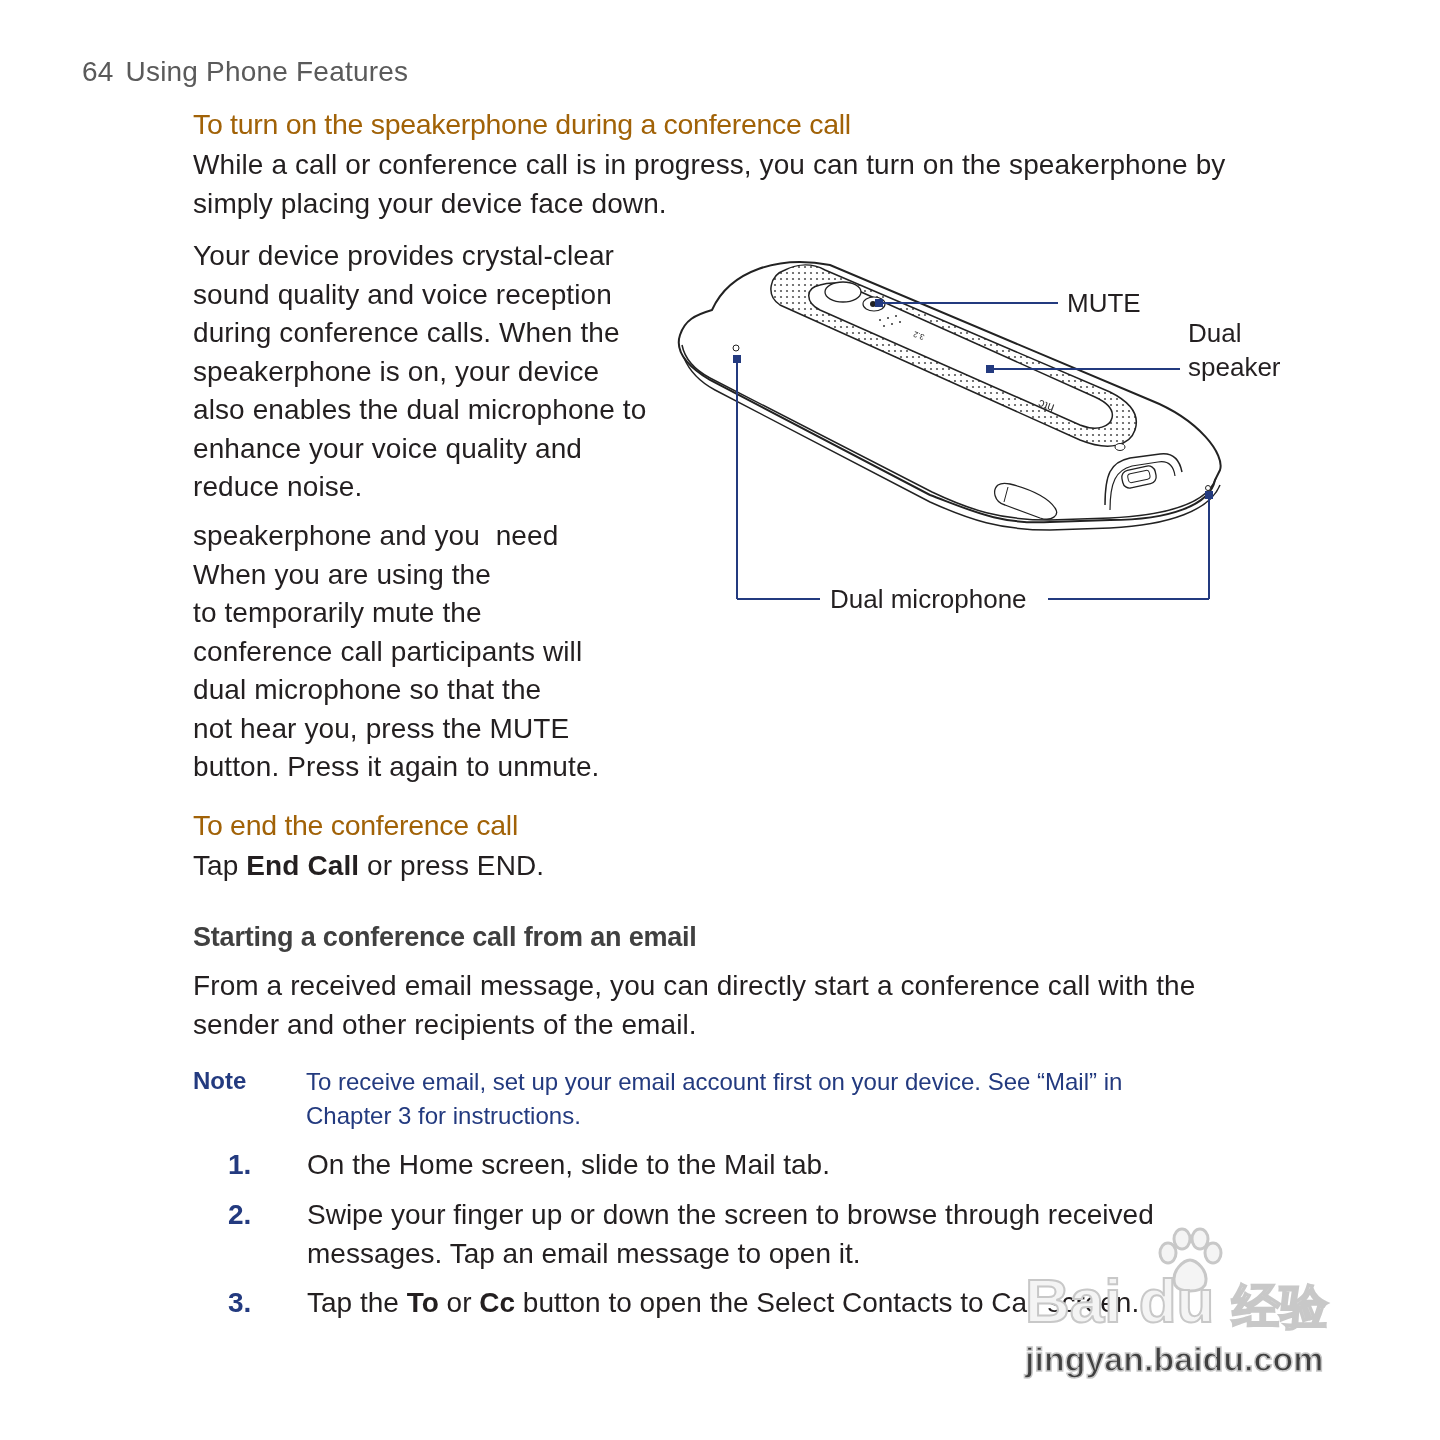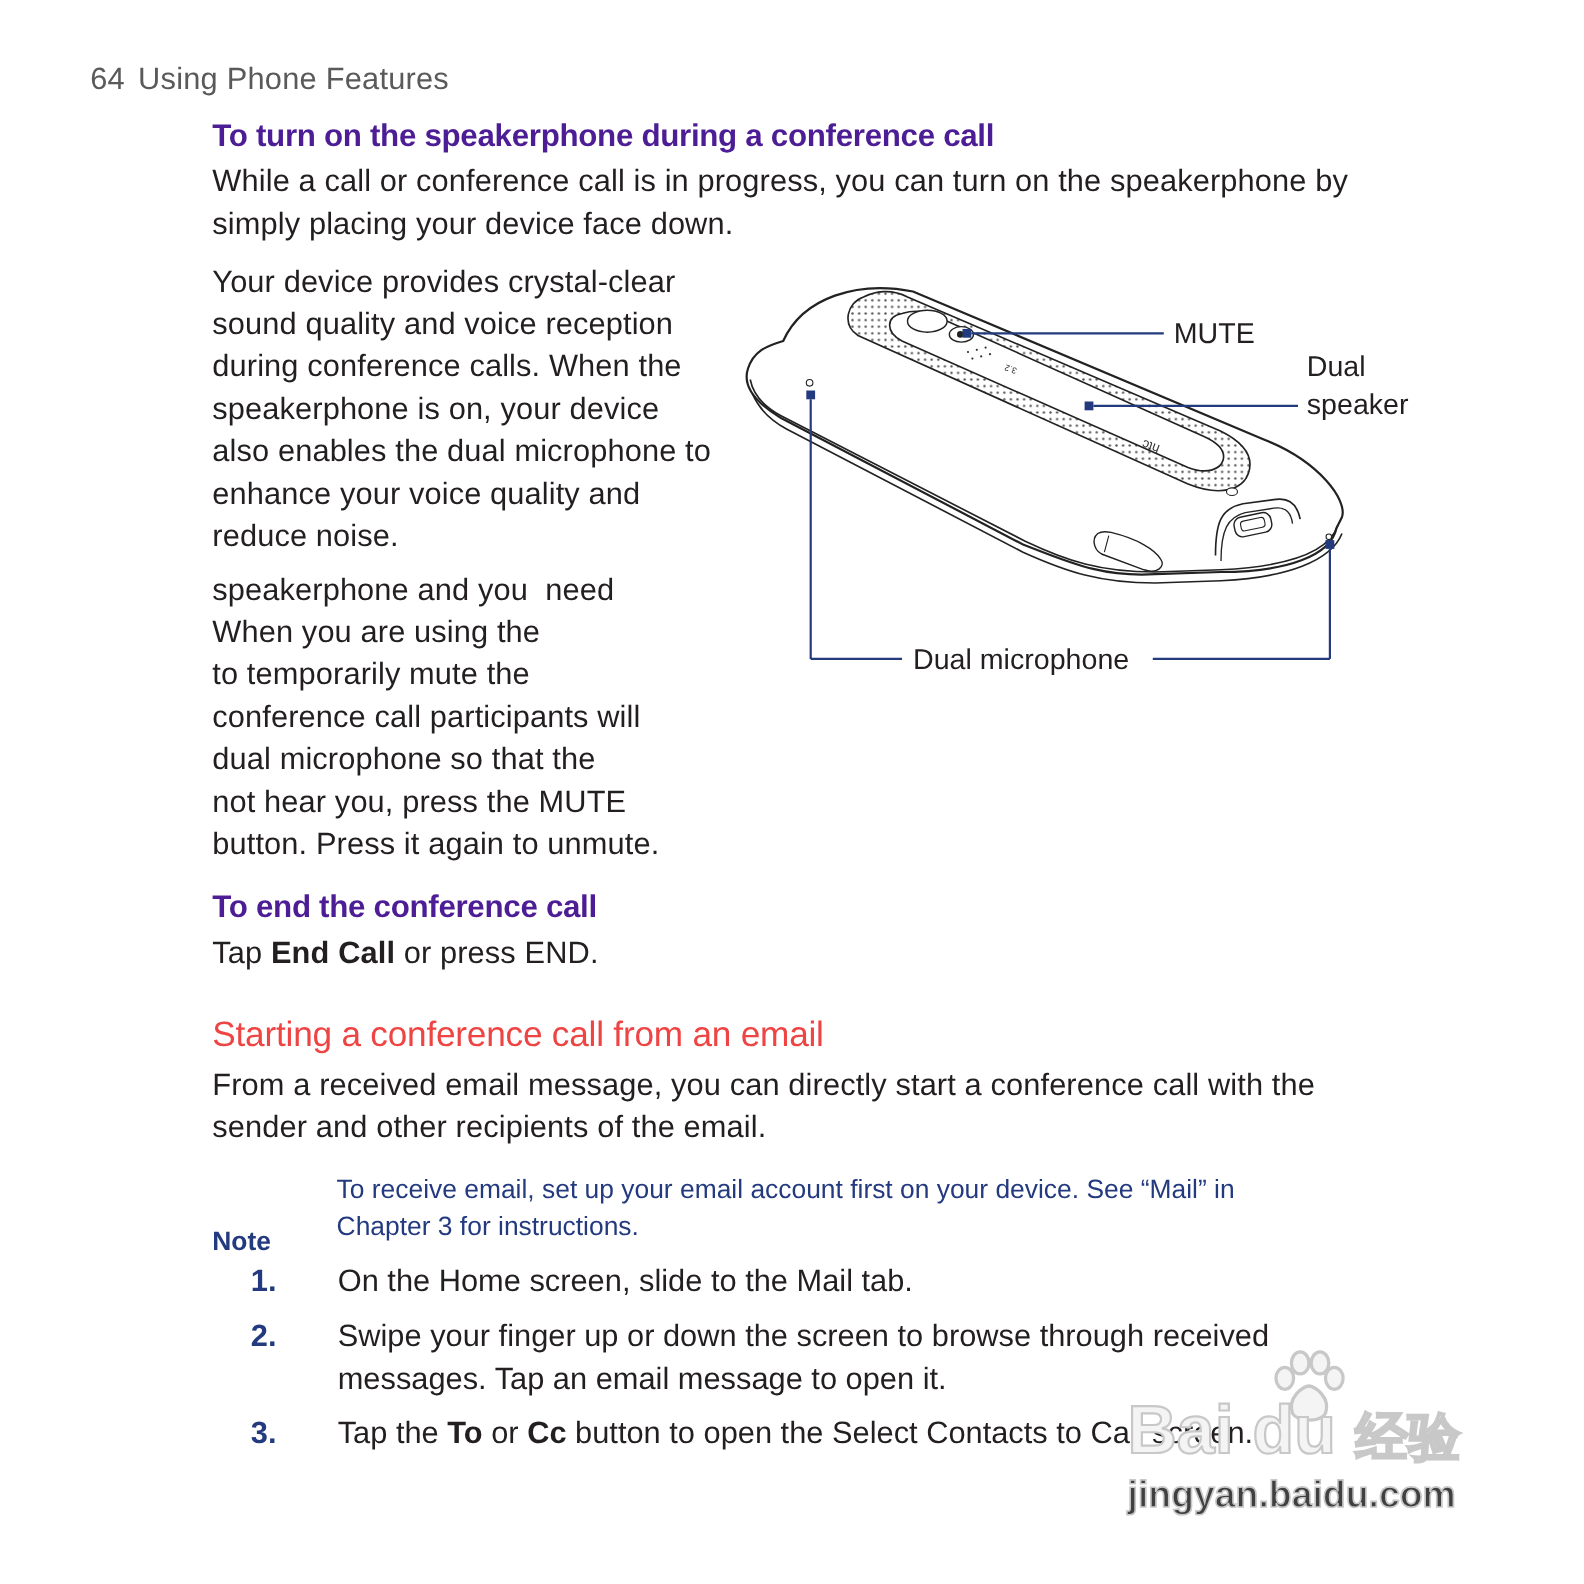--- a/index.html
+++ b/index.html
@@ -7,28 +7,28 @@
     width: 1440px; height: 1440px; position: relative; overflow: hidden;
     font-family: "Liberation Sans", "DejaVu Sans", sans-serif;
     color: #231f20;
   }
   .page-header {
     position: absolute; left: 82px; top: 56px;
     font-size: 28px; color: #5a5a5a; letter-spacing: 0.2px;
   }
   .page-header .num { margin-right: 12px; }
   .h3 {
-    color: #4c1d95; font-weight: bold; font-size: 28.5px; letter-spacing: -0.3px;
+    color: #a16207; font-weight: normal; font-size: 28.5px; letter-spacing: -0.3px;
     position: absolute; white-space: nowrap;
   }
   .para {
     font-size: 28px; line-height: 38.5px; position: absolute; letter-spacing: 0.1px;
   }
   .h2 {
-    color: #ef4444; font-weight: normal; font-size: 32px; position: absolute;
+    color: #404040; font-weight: bold; font-size: 27px; position: absolute;
     white-space: nowrap; letter-spacing: -0.2px;
   }
   .note-label {
     position: absolute; color: #233a7f; font-weight: bold; font-size: 24px;
   }
   .note-text {
     position: absolute; color: #233a7f; font-size: 24px; line-height: 34px;
   }
   .step { position: absolute; font-size: 28px; line-height: 39px; }
   .step .n { position: absolute; left: 0; color: #233a7f; font-weight: bold; }
@@ -139,21 +139,21 @@
   <div class="callout" style="left:518px; top:110px;">speaker</div>
   <div class="callout" style="left:160px; top:342px;">Dual microphone</div>
 </div>
 
 <div class="h3" style="left:193px; top:809px;">To end the conference call</div>
 <div class="para" style="left:193px; top:847px; white-space:pre;"><span>Tap </span><b>End Call</b><span> or press END.</span></div>
 
 <div class="h2" style="left:193px; top:922px;">Starting a conference call from an email</div>
 <div class="para" style="left:193px; top:967px; width:1080px;">From a received email message, you can directly start a conference call with the sender and other recipients of the email.</div>
 
-<div class="note-label" style="left:193px; top:1067px;margin-top:48px;">Note</div>
+<div class="note-label" style="left:193px; top:1067px;">Note</div>
 <div class="note-text" style="left:306px; top:1065px; width:900px;">To receive email, set up your email account first on your device. See “Mail” in Chapter 3 for instructions.</div>
 
 <div class="step" style="left:228px; top:1145px;">
   <span class="n">1.</span>
   <span class="t">On the Home screen, slide to the Mail tab.</span>
 </div>
 <div class="step" style="left:228px; top:1195px;">
   <span class="n">2.</span>
   <span class="t" style="width:940px;">Swipe your finger up or down the screen to browse through received messages. Tap an email message to open it.</span>
 </div>

